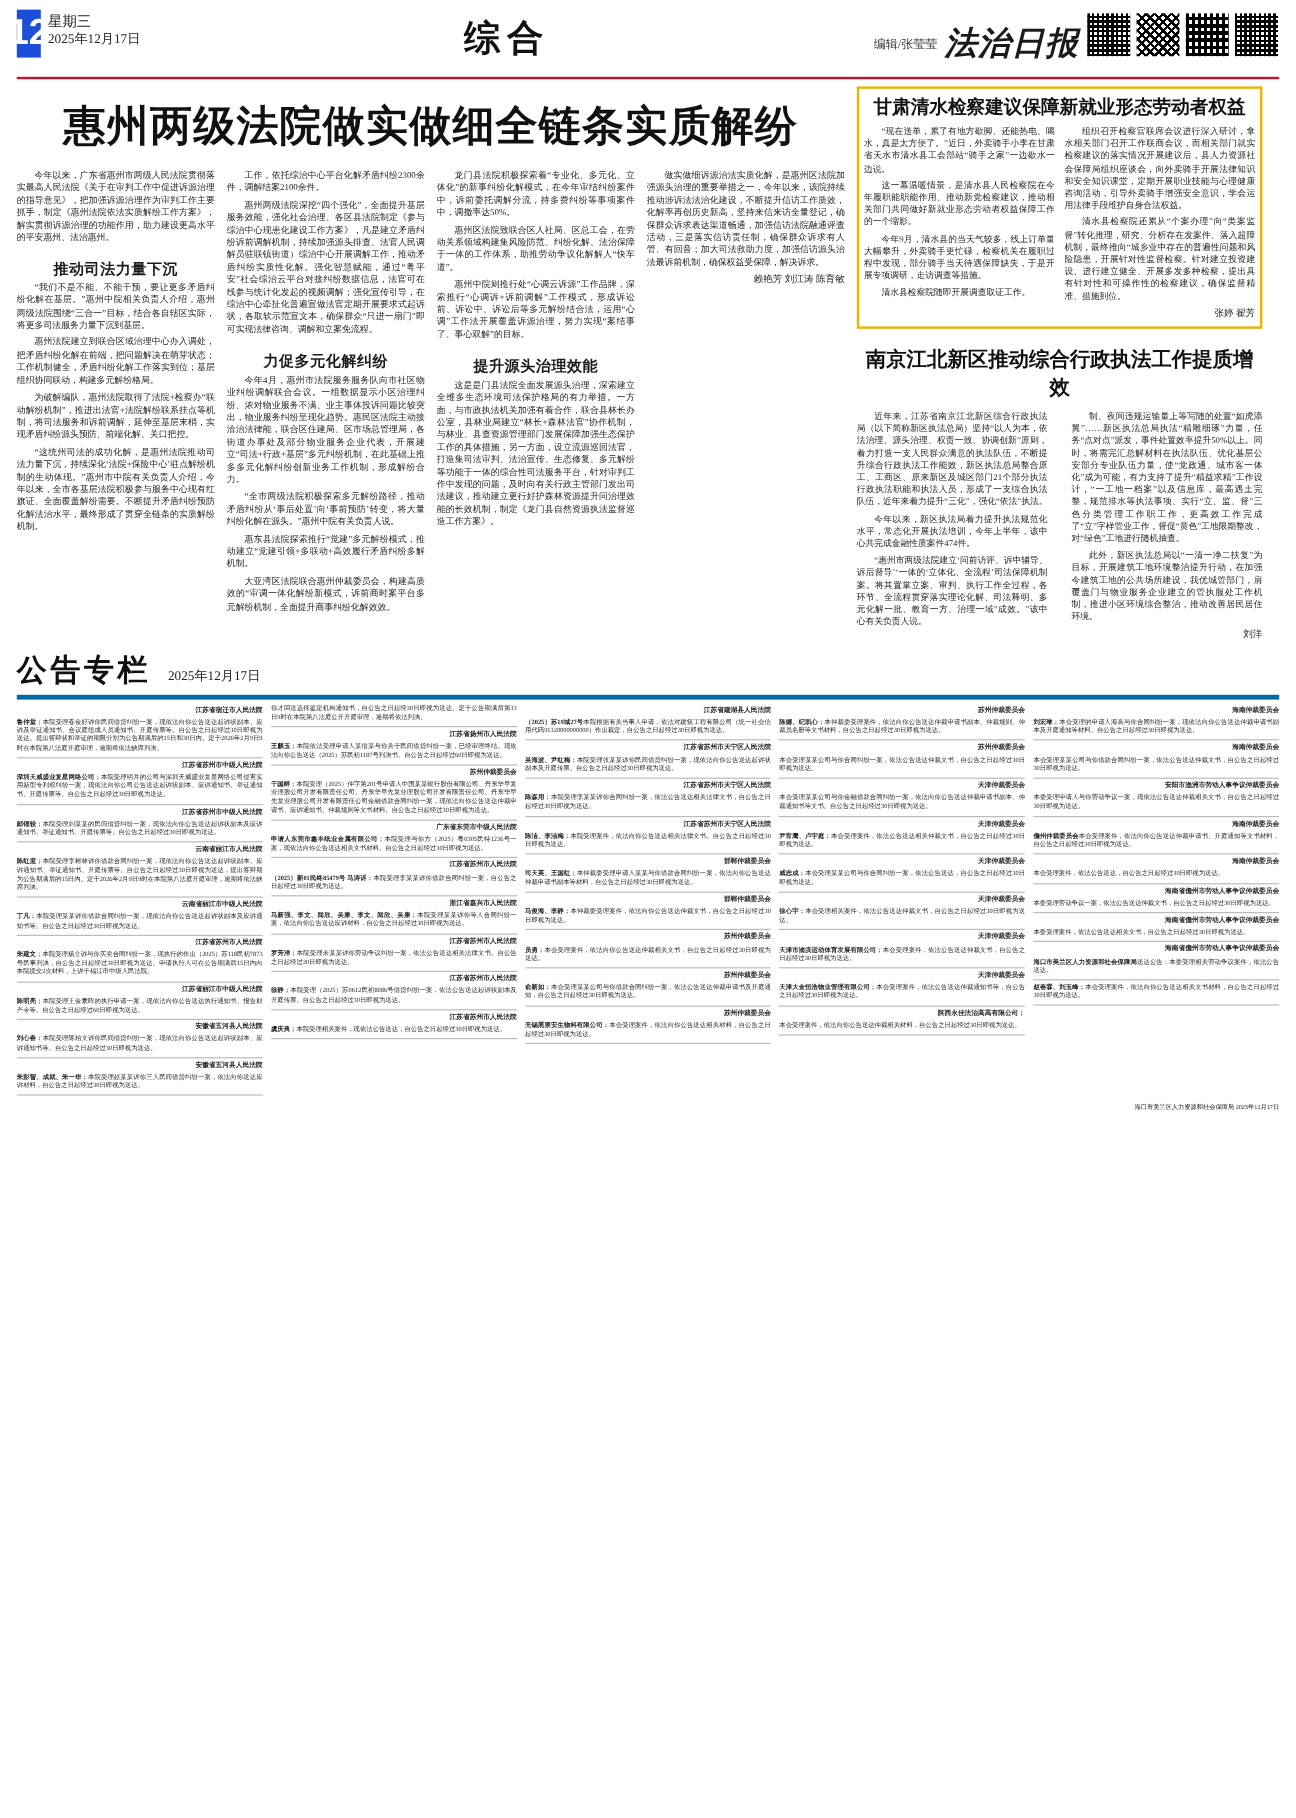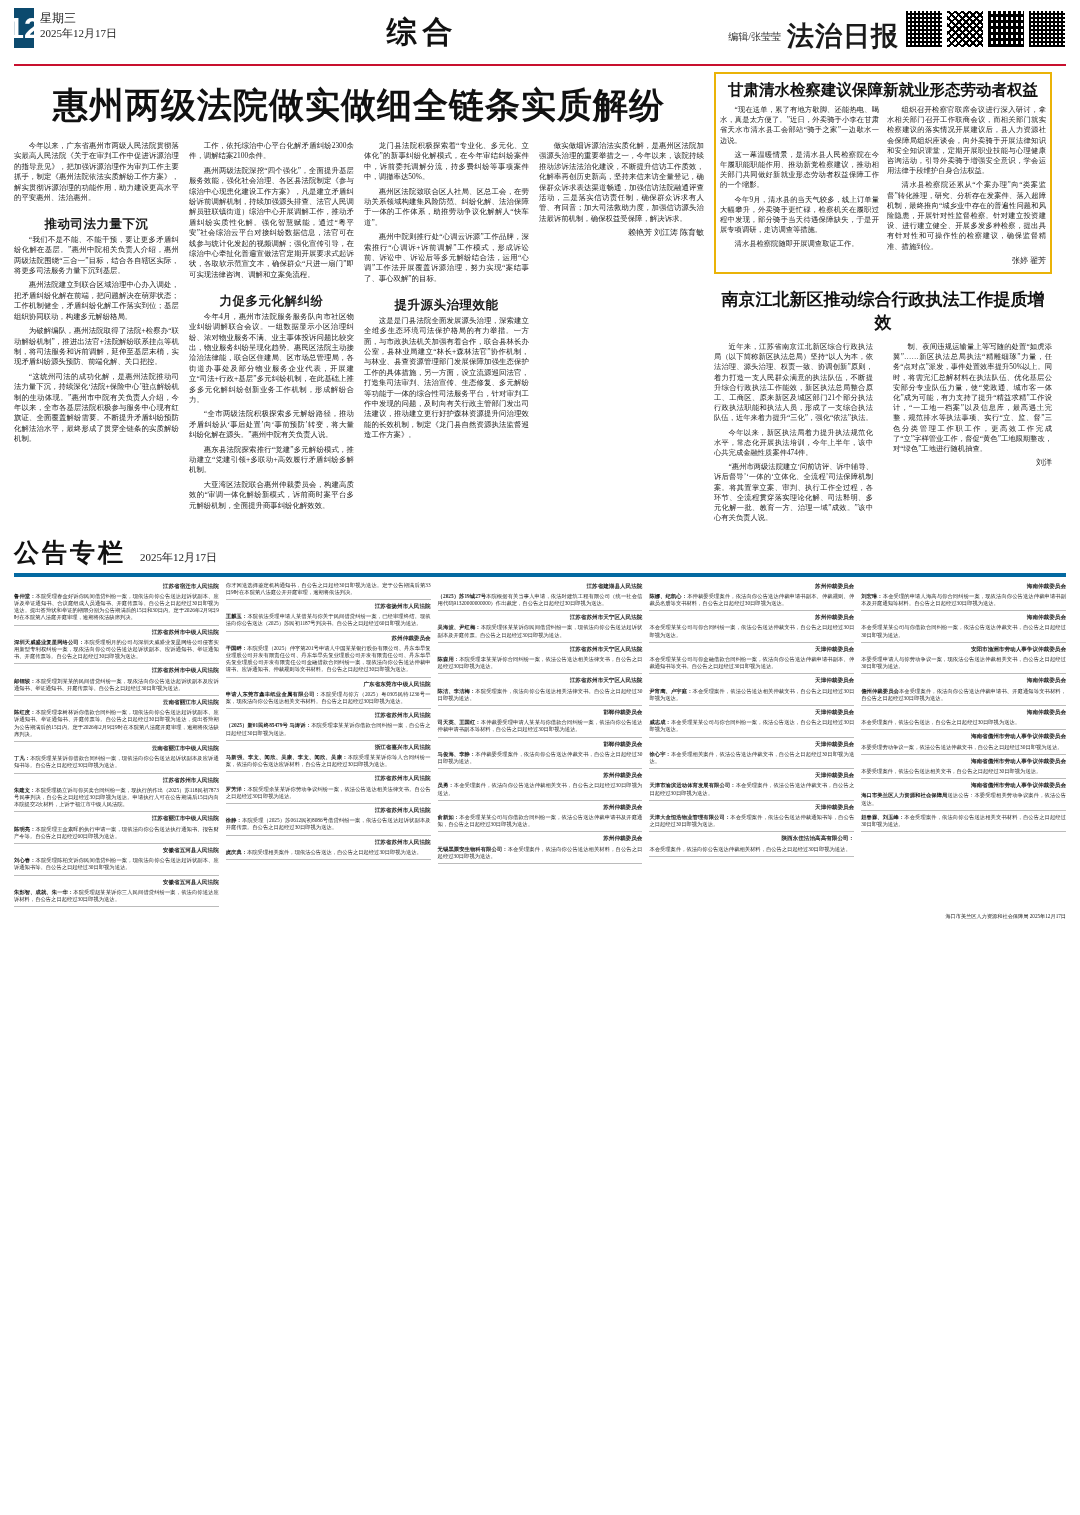--- a/index.html
+++ b/index.html
@@ -2,29 +2,29 @@
 <html><head>
 <meta charset="utf-8">
 <style>
   html,body{margin:0;padding:0;background:#fff;}
   body{width:1080px;font-family:"Liberation Serif","DejaVu Serif",serif;color:#111;}
   .page{width:1080px;height:1515px;position:relative;overflow:hidden;background:#fff;}
 
   
   .masthead{display:flex;align-items:flex-start;padding:8px 14px 0 14px;height:62px;box-sizing:border-box;}
   .pagenum-box{display:flex;align-items:flex-start;gap:6px;}
-  .pagenum{width:20px;height:40px;background:#0c4a6e;color:#fff;font-size:30px;font-weight:bold;
+  .pagenum{width:20px;height:40px;background:#1d4ed8;color:#fff;font-size:30px;font-weight:bold;
            display:flex;align-items:center;justify-content:center;font-family:"Liberation Sans",sans-serif;}
   .datecol{font-size:11px;line-height:15px;padding-top:3px;color:#222;}
   .datecol .wd{font-size:12px;}
   .center-title{flex:1;text-align:center;font-size:30px;font-weight:bold;letter-spacing:6px;padding-top:4px;}
   .right-block{display:flex;align-items:flex-start;gap:6px;}
   .editor{font-size:10px;color:#333;padding-top:22px;white-space:nowrap;}
   .paper-logo{font-size:27px;font-weight:bold;color:#1a1a1a;letter-spacing:1px;padding-top:10px;
-              font-family:"Liberation Serif",serif;}
+              font-family:"Liberation Serif",serif;font-style:italic;}
   .qr-row{display:flex;gap:3px;padding-top:2px;}
   .qr{width:36px;height:36px;background:
       repeating-linear-gradient(0deg,#000 0 2px,#fff 2px 4px),
       repeating-linear-gradient(90deg,#000 0 2px,transparent 2px 4px);
       background-blend-mode:multiply;border:1px solid #fff;}
   .qr.b{background:
       repeating-linear-gradient(45deg,#000 0 2px,#fff 2px 5px),
       repeating-linear-gradient(135deg,#000 0 2px,transparent 2px 5px);}
   .qr.c{background:
       repeating-linear-gradient(90deg,#000 0 3px,#fff 3px 5px),
@@ -146,20 +146,21 @@
 
       <div class="rt-title2">南京江北新区推动综合行政执法工作提质增效</div>
       <div class="rt-cols">
         <div class="col">
           <p>近年来，江苏省南京江北新区综合行政执法局（以下简称新区执法总局）坚持“以人为本，依法治理、源头治理、权责一致、协调创新”原则，着力打造一支人民群众满意的执法队伍，不断提升综合行政执法工作能效，新区执法总局整合原工、工商区、原来新区及城区部门21个部分执法行政执法职能和执法人员，形成了一支综合执法队伍，近年来着力提升“三化”，强化“依法”执法。</p>
           <p>今年以来，新区执法局着力提升执法规范化水平，常态化开展执法培训，今年上半年，该中心共完成金融性质案件474件。</p>
           <p>“惠州市两级法院建立‘问前访评、诉中辅导、诉后督导’‘一体的‘立体化、全流程’司法保障机制案。将其置掌立案、审判、执行工作全过程，各环节、全流程贯穿落实理论化解、司法释明、多元化解一批、教育一方、治理一域”成效。”该中心有关负责人说。</p>
         </div>
         <div class="col">
           <p>制、夜间违规运输量上等写随的处置“如虎添翼”……新区执法总局执法“精雕细琢”力量，任务“点对点”派发，事件处置效率提升50%以上。同时，将需完汇总解材料在执法队伍、优化基层公安部分专业队伍力量，使“党政通、城市客一体化”成为可能，有力支持了提升“精益求精”工作设计，“一工地一档案”以及信息库，最高遇土完整，规范排水等执法事项、实行“立、监、督”三色分类管理工作职工作，更高效工作完成了“立”字样管业工作，督促“黄色”工地限期整改，对“绿色”工地进行随机抽查。</p>
+          <p>此外，新区执法总局以“一清一净二扶复”为目标，开展建筑工地环境整治提升行动，在加强今建筑工地的公共场所建设，我优城管部门，肩覆盖门与物业服务企业建立的管执服处工作机制，推进小区环境综合整治，推动改善居民居住环境。</p>
           <div class="byline">刘洋</div>
         </div>
       </div>
     </div>
   </div>
 
   <div class="notice-wrap">
     <div class="notice-head">
       <div class="notice-title">公告专栏</div>
       <div class="notice-date">2025年12月17日</div>

